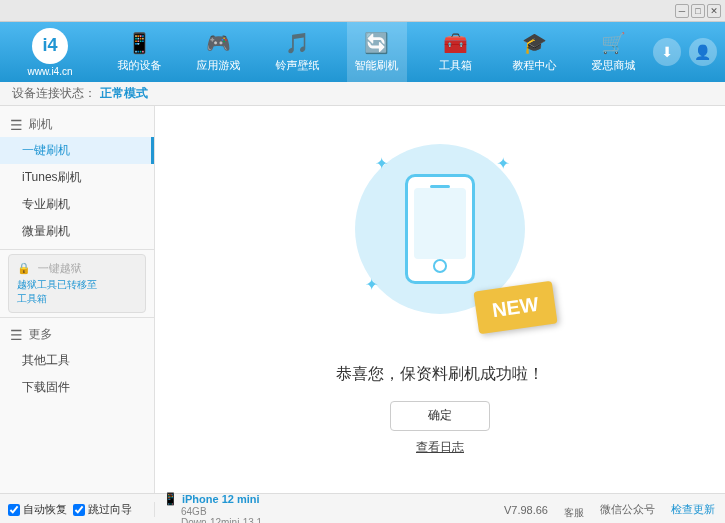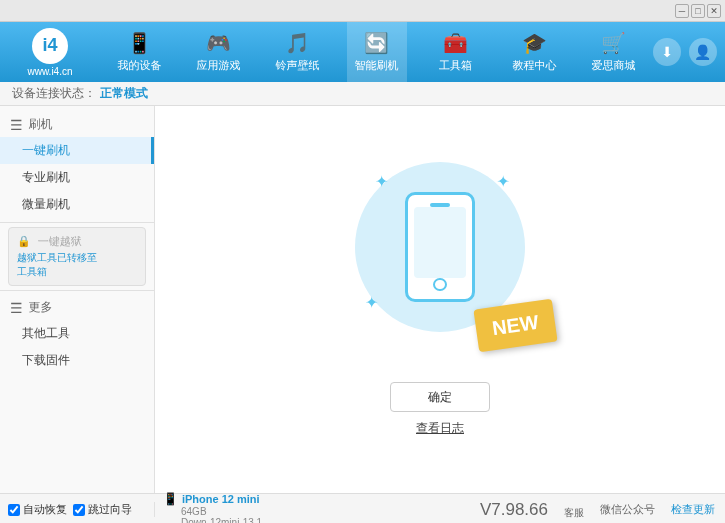--- a/index.html
+++ b/index.html
@@ -303,20 +303,23 @@
 
   <div class="sidebar">
     <div class="sidebar-section-header">
       <span class="sec-icon">☰</span>
       <span>刷机</span>
     </div>
     <div class="sidebar-item active">
       <span>一键刷机</span>
     </div>
     <div class="sidebar-item">
+      <span>iTunes刷机</span>
+    </div>
+    <div class="sidebar-item">
       <span>专业刷机</span>
     </div>
     <div class="sidebar-item">
       <span>微量刷机</span>
     </div>
     <div class="sidebar-divider"></div>
     <div class="sidebar-locked">
       <span class="lock-icon">🔒</span>
       <span class="lock-text">一键越狱</span>
       <span class="hint-text">越狱工具已转移至<br>工具箱</span>
@@ -347,20 +350,21 @@
           <div class="phone-body">
             <div class="phone-speaker"></div>
             <div class="phone-screen"></div>
             <div class="phone-home"></div>
           </div>
 
           <div style="position:absolute;bottom:-15px;right:-30px;background:#f0c040;color:white;font-size:20px;font-weight:bold;padding:10px 16px;transform:rotate(-8deg);border-radius:4px;box-shadow:2px 2px 6px rgba(0,0,0,0.25);">NEW</div>
         </div>
       </div>
     </div>
+    <div class="success-text">恭喜您，保资料刷机成功啦！</div>
     <button class="confirm-btn">确定</button>
     <span class="wizard-link">查看日志</span>
   </div>
 </div>
 
 <div style="border-top:1px solid #ddd;background:#f5f5f5;">
 
   <div style="display:flex;align-items:center;height:32px;border-bottom:1px solid #e0e0e0;">
     <div style="width:155px;padding:0 8px;display:flex;align-items:center;gap:6px;flex-shrink:0;border-right:1px solid #e0e0e0;">
       <label class="checkbox-item">
@@ -376,20 +380,20 @@
     <div style="padding:0 8px;flex:1;">
       <div style="display:flex;align-items:center;gap:4px;">
         <span style="color:#2196d3;font-size:12px;">📱</span>
         <span style="color:#2196d3;font-weight:bold;font-size:11px;">iPhone 12 mini</span>
       </div>
       <div style="color:#888;font-size:10px;padding-left:18px;">64GB</div>
       <div style="color:#888;font-size:10px;padding-left:18px;">Down-12mini-13,1</div>
     </div>
 
     <div style="display:flex;align-items:center;gap:16px;padding-right:10px;">
-      <span style="font-size:17px;color:#666;">V7.98.66</span>
+      <span style="font-size:11px;color:#666;">V7.98.66</span>
       <span style="font-size:10px;color:#666;cursor:pointer;margin-top:7px;">客服</span>
       <span style="font-size:11px;color:#666;cursor:pointer;">微信公众号</span>
       <span style="font-size:11px;color:#2196d3;cursor:pointer;">检查更新</span>
     </div>
   </div>
 
 </div>
 
 </body></html>

